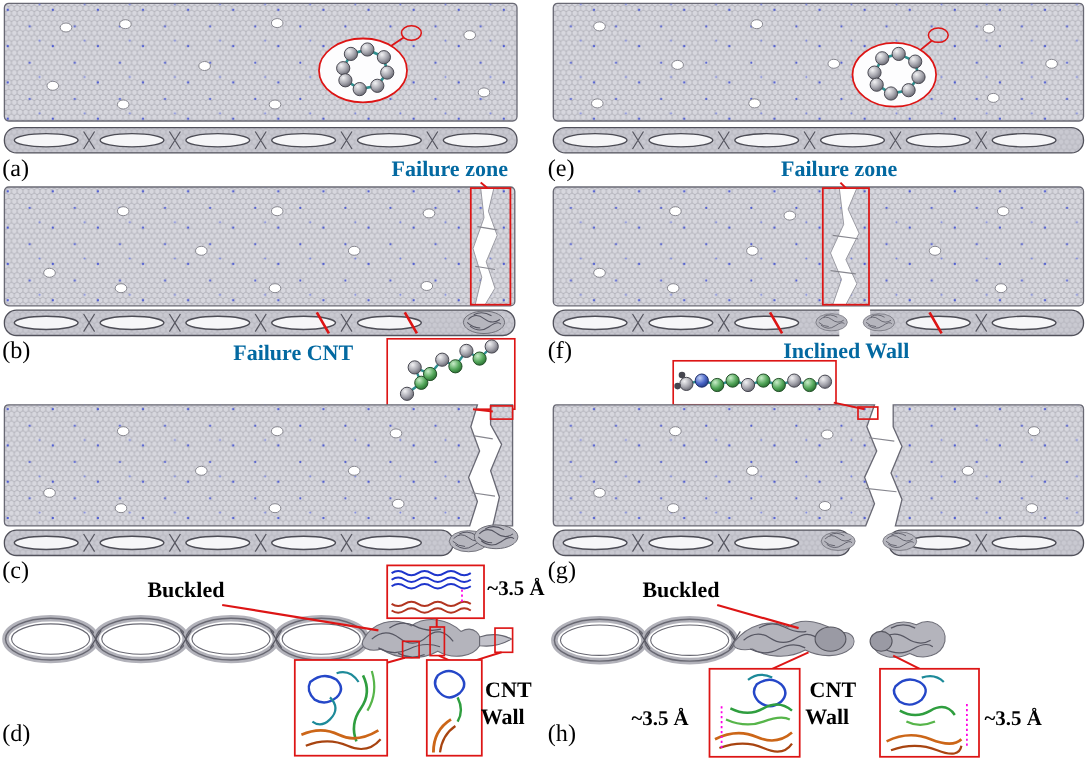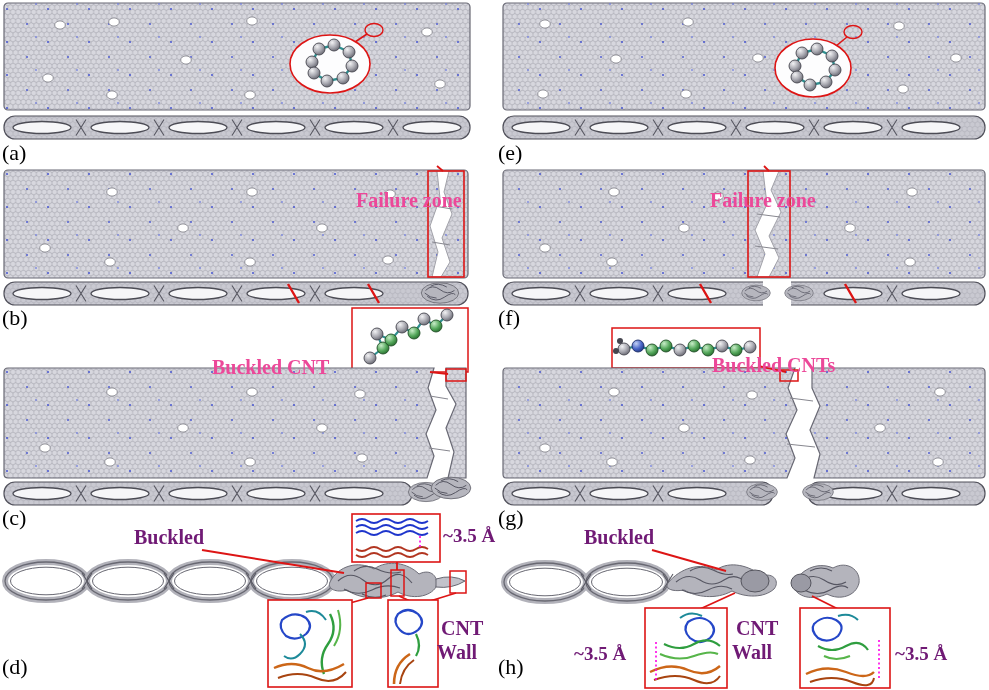--- a/index.html
+++ b/index.html
@@ -2,22 +2,22 @@
 <html><head>
 <meta charset="utf-8">
 <style>
   * { margin:0; padding:0; box-sizing:border-box; }
   html,body { background:#ffffff; }
   body { font-family:"Liberation Serif", serif; }
   .figure { position:relative; width:989px; height:690px; background:#fff; overflow:hidden; }
   .figure svg.art { position:absolute; left:0; top:0; }
   .txt { position:absolute; white-space:nowrap; line-height:1.05; }
   .panel-label { color:#000; font-size:22px; }
-  .ann-magenta { color:#ec4899; font-weight:bold; font-size:20px;margin-top:46px; }
-  .ann-red { color:#701a75; font-weight:bold; font-size:20px; }
+  .ann-magenta { color:#0369a1; font-weight:bold; font-size:20px; }
+  .ann-red { color:#000000; font-weight:bold; font-size:20px; }
   .ann-red.small { font-size:19px;text-align:right; }
 </style>
 </head>
 <body>
 
 <div class="figure">
 
 <svg class="art" width="989" height="690" viewBox="0 0 989 690" xmlns="http://www.w3.org/2000/svg">
 <defs>
   <pattern id="hexmesh" width="5.2" height="9" patternUnits="userSpaceOnUse">
@@ -425,22 +425,22 @@
 <div class="txt panel-label" style="left:2px;top:306px">(b)</div>
 <div class="txt panel-label" style="left:2px;top:506px">(c)</div>
 <div class="txt panel-label" style="left:2px;top:655px">(d)</div>
 <div class="txt panel-label" style="left:498px;top:141px">(e)</div>
 <div class="txt panel-label" style="left:498px;top:306px">(f)</div>
 <div class="txt panel-label" style="left:498px;top:506px">(g)</div>
 <div class="txt panel-label" style="left:498px;top:655px">(h)</div>
 
 <div class="txt ann-magenta" style="left:356px;top:144px">Failure zone</div>
 <div class="txt ann-magenta" style="left:710px;top:144px">Failure zone</div>
-<div class="txt ann-magenta" style="left:212px;top:311px">Buckled CNT</div>
-<div class="txt ann-magenta" style="left:712px;top:309px">Buckled CNTs</div>
+<div class="txt ann-magenta" style="left:212px;top:311px">Failure CNT</div>
+<div class="txt ann-magenta" style="left:712px;top:309px">Inclined Wall</div>
 
 <div class="txt ann-red" style="left:134px;top:527px">Buckled</div>
 <div class="txt ann-red" style="left:584px;top:527px">Buckled</div>
 
 <div class="txt ann-red small" style="left:443px;top:526px">~3.5 Å</div>
 <div class="txt ann-red" style="left:441px;top:618px">CNT</div>
 <div class="txt ann-red" style="left:437px;top:642px">Wall</div>
 
 <div class="txt ann-red small" style="left:574px;top:644px">~3.5 Å</div>
 <div class="txt ann-red" style="left:736px;top:618px">CNT</div>

